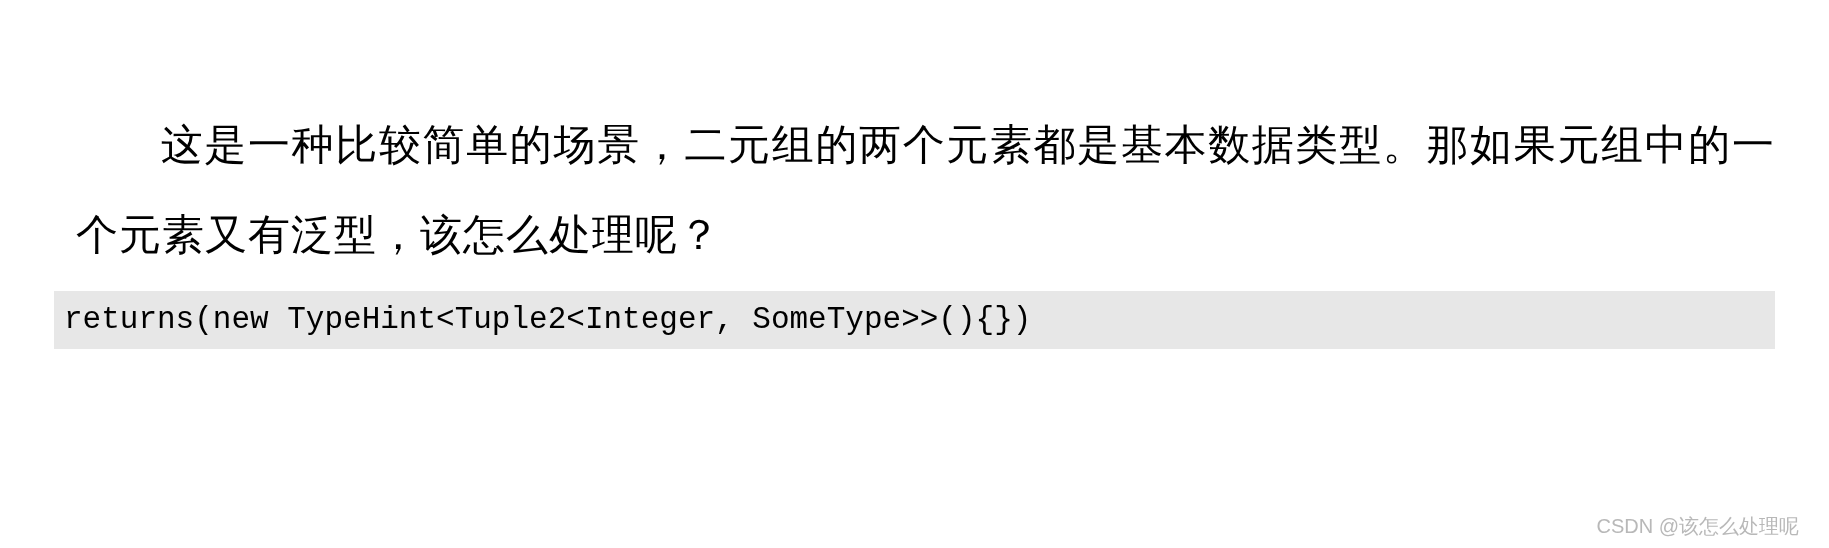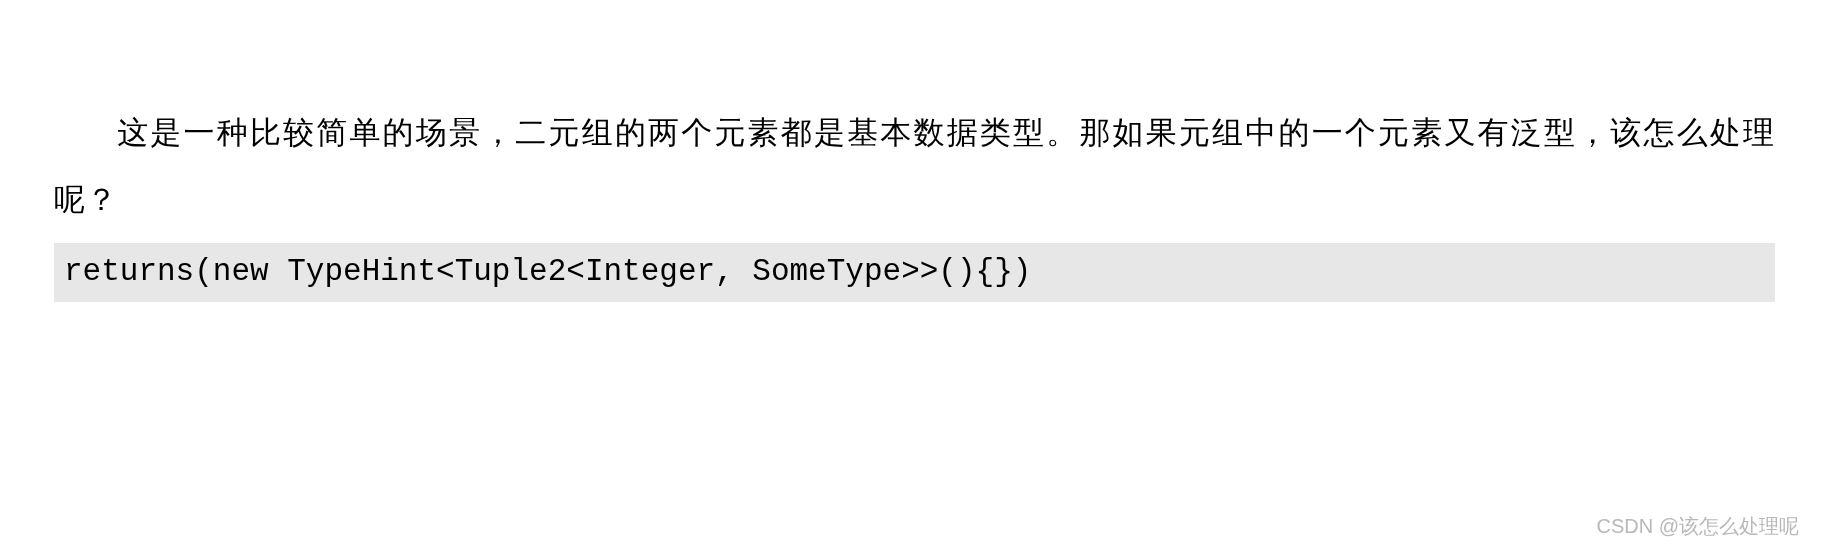--- a/index.html
+++ b/index.html
@@ -12,25 +12,26 @@
       height: 548px;
       background: #ffffff;
       font-family: "Microsoft YaHei", "SimSun", "STSong", serif;
       color: #000000;
       position: relative;
     }
     .content {
       padding: 100px 54px 90px 54px;
     }
     .paragraph {
-      font-size: 31px;
+      font-size: 42px;
       line-height: 2.15;
       text-align: justify;
       margin-bottom: 0;
       letter-spacing: 1px;
+      margin-left: 22px;
     }
     .indent {
       display: inline-block;
       width: 2em;
     }
     .code-block {
       background: #e7e7e7;
       font-family: "Courier New", monospace;
       font-size: 31px;
       padding: 6px 10px;

